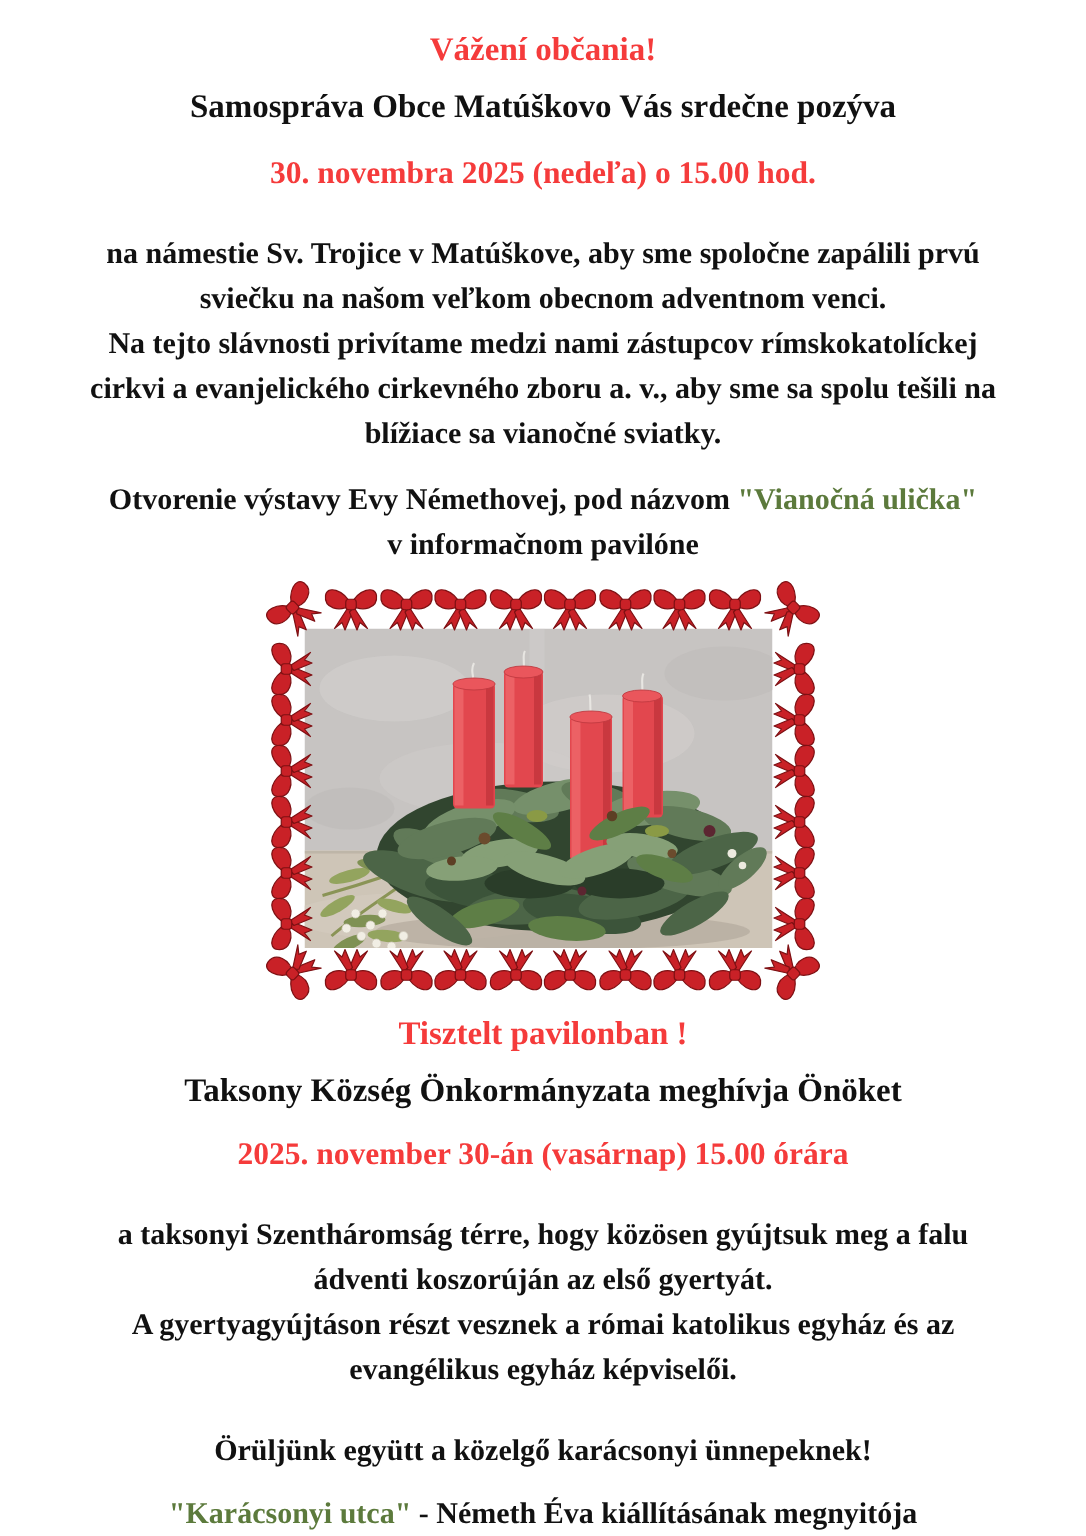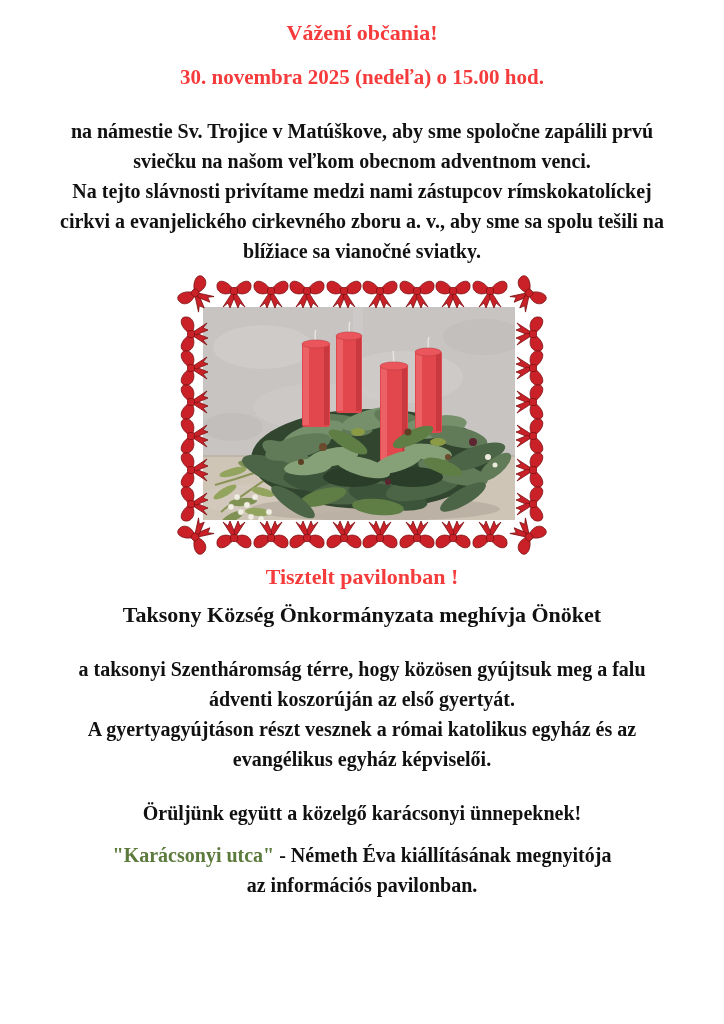--- a/index.html
+++ b/index.html
@@ -35,30 +35,35 @@
     margin:8px auto 0 auto;
   }
   .frame svg{display:block;}
 </style>
 </head>
 <body>
 
 <div class="page">
 
   <div class="t red sz22 mt18">Vážení občania!</div>
+  <div class="t black sz22 mt8">Samospráva Obce Matúškovo Vás srdečne pozýva</div>
   <div class="t red sz21 mt14">30. novembra 2025 (nedeľa) o 15.00 hod.</div>
 
   <div class="mt10">
     <div class="t black sz20">na námestie Sv. Trojice v Matúškove, aby sme spoločne zapálili prvú</div>
     <div class="t black sz20">sviečku na našom veľkom obecnom adventnom venci.</div>
     <div class="t black sz20">Na tejto slávnosti privítame medzi nami zástupcov rímskokatolíckej</div>
     <div class="t black sz20">cirkvi a evanjelického cirkevného zboru a. v., aby sme sa spolu tešili na</div>
     <div class="t black sz20">blížiace sa vianočné sviatky.</div>
   </div>
 
+  <div class="mt14">
+    <div class="t sz20"><span class="black">Otvorenie výstavy Evy Némethovej, pod názvom </span><span class="green">"Vianočná ulička"</span></div>
+    <div class="t black sz20">v informačnom pavilóne</div>
+  </div>
 
   <div class="frame">
     <svg width="376" height="282" viewBox="0 0 376 282">
       <defs>
         <g id="bow" fill="#c92127" stroke="#7d1013" stroke-width="0.8" stroke-linejoin="round">
           <path d="M0,0 C-5,-10 -16,-13 -17,-6 C-18,2 -8,6 0,0 Z"></path>
           <path d="M0,0 C5,-10 16,-13 17,-6 C18,2 8,6 0,0 Z"></path>
           <path d="M-2,2 L-11,16 L-6,12 L-4,17 L1,5 Z"></path>
           <path d="M2,2 L11,16 L6,12 L4,17 L-1,5 Z"></path>
           <rect x="-3.5" y="-3.5" width="7" height="7" rx="2"></rect>
@@ -224,20 +229,21 @@
         <use href="#bow" transform="translate(21,19) rotate(-45)"></use>
         <use href="#bow" transform="translate(355,19) rotate(45)"></use>
         <use href="#bow" transform="translate(21,263) rotate(-135)"></use>
         <use href="#bow" transform="translate(355,263) rotate(135)"></use>
       </g>
     </svg>
   </div>
 
   <div class="t red sz22 mt6">Tisztelt pavilonban !</div>
   <div class="t black sz22 mt8">Taksony Község Önkormányzata meghívja Önöket</div>
+  <div class="t red sz21 mt12">2025. november 30-án (vasárnap) 15.00 órára</div>
 
   <div class="mt10">
     <div class="t black sz20">a taksonyi Szentháromság térre, hogy közösen gyújtsuk meg a falu</div>
     <div class="t black sz20">ádventi koszorúján az első gyertyát.</div>
     <div class="t black sz20">A gyertyagyújtáson részt vesznek a római katolikus egyház és az</div>
     <div class="t black sz20">evangélikus egyház képviselői.</div>
   </div>
 
   <div class="t black sz20 mt10">Örüljünk együtt a közelgő karácsonyi ünnepeknek!</div>
 

